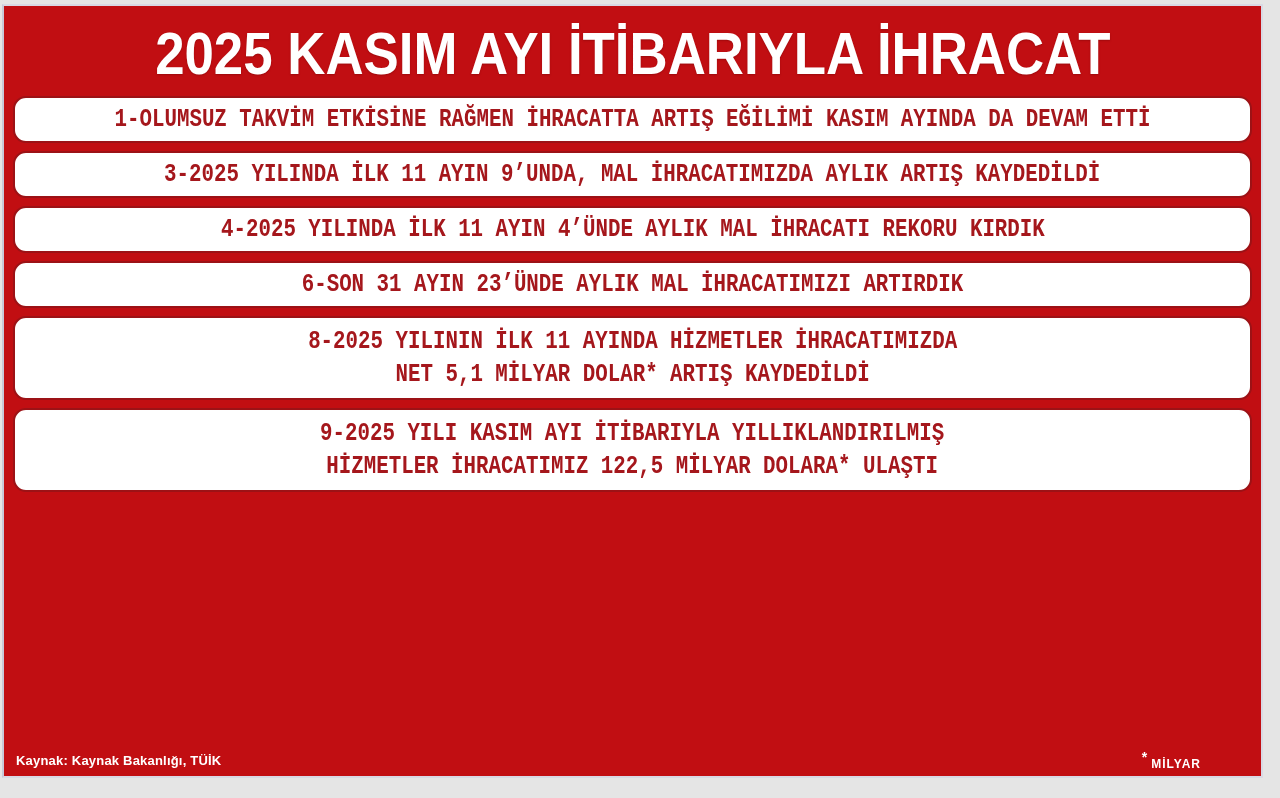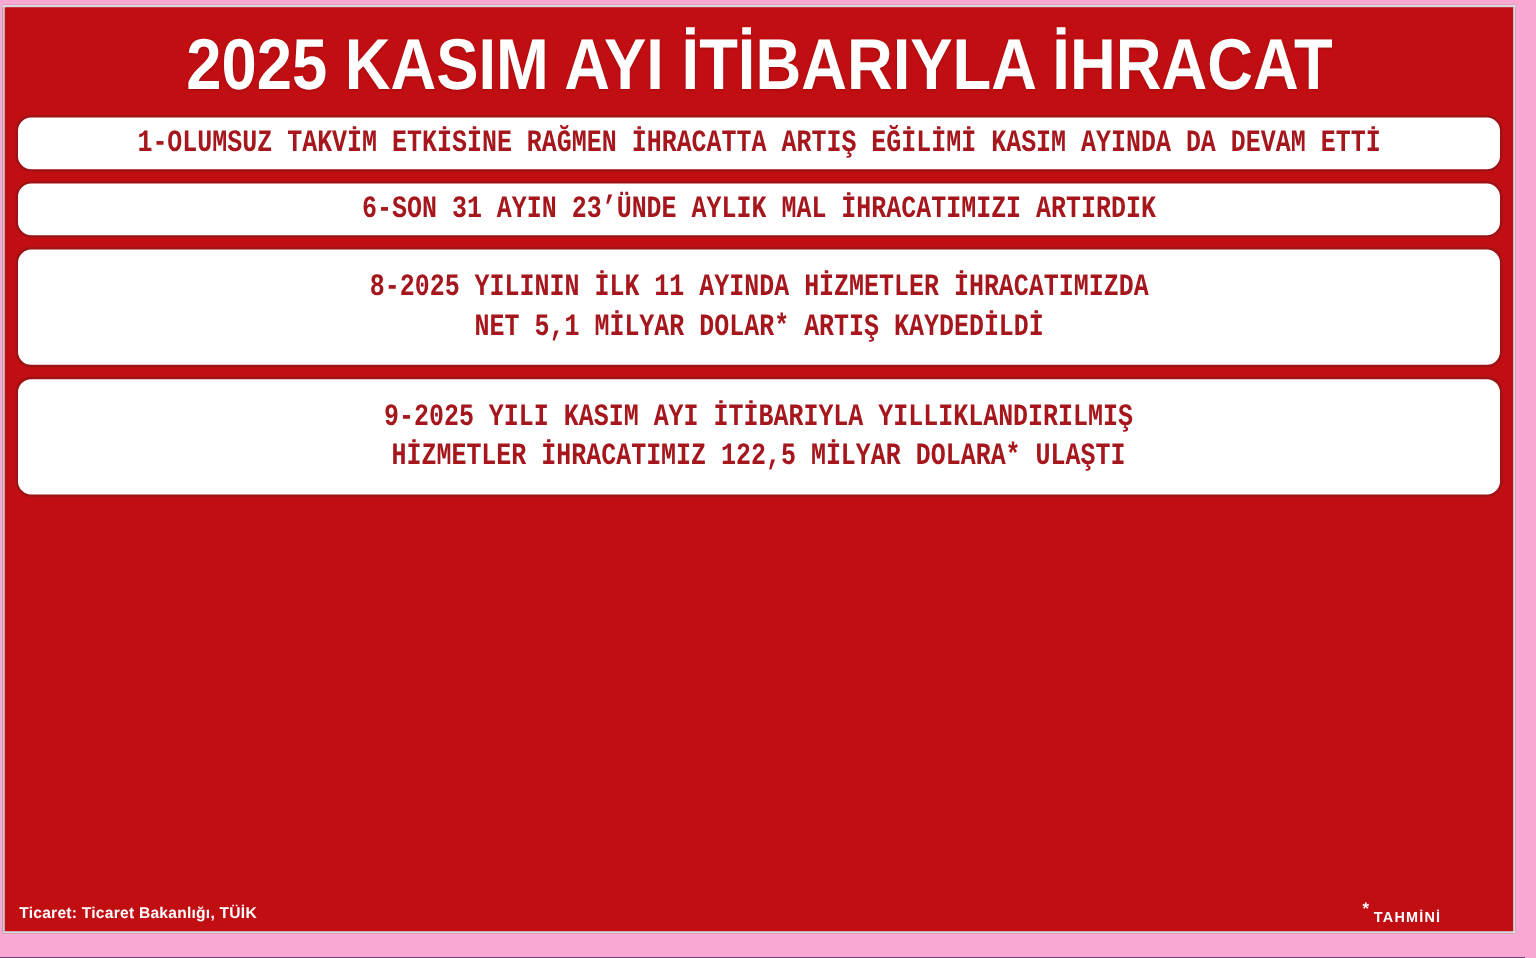--- a/index.html
+++ b/index.html
@@ -8,21 +8,21 @@
     width: 1280px;
     height: 798px;
     overflow: hidden;
     background: #181d5c;
     font-family: "Liberation Sans", sans-serif;
   }
   .frame {
     position: relative;
     width: 1280px;
     height: 798px;
-    background: #f9a8d4;
+    background: #e5e5e5;
   }
   .panel {
     position: absolute;
     left: 2px;
     top: 4px;
     width: 1261px;
     height: 774px;
     box-sizing: border-box;
     background: #c10e12;
     border: 2px solid #d9d9e4;
@@ -57,21 +57,21 @@
     height: 47px;
     background: #ffffff;
     border: 2px solid #9c1216;
     border-radius: 13px;
     display: flex;
     flex-direction: column;
     align-items: center;
     justify-content: center;
     overflow: hidden;
   }
-  .row.double { height: 100px; }
+  .row.double { height: 84px; }
   .row-text {
     display: inline-block;
     transform: scaleX(0.8);
     transform-origin: center center;
     color: #a5171c;
     font-weight: bold;
     font-size: 26px;
     line-height: 33px;
     text-align: center;
   }
@@ -121,37 +121,49 @@
 
     <div class="rows">
       <div class="row">
         <span class="row-text">
           <span class="row-line">1-OLUMSUZ TAKVİM ETKİSİNE RAĞMEN İHRACATTA ARTIŞ EĞİLİMİ KASIM AYINDA DA DEVAM ETTİ</span>
 
         </span>
       </div>
       <div class="row">
         <span class="row-text">
+          <span class="row-line">3-2025 YILINDA İLK 11 AYIN 9’UNDA, MAL İHRACATIMIZDA AYLIK ARTIŞ KAYDEDİLDİ</span>
+
+        </span>
+      </div>
+      <div class="row">
+        <span class="row-text">
+          <span class="row-line">4-2025 YILINDA İLK 11 AYIN 4’ÜNDE AYLIK MAL İHRACATI REKORU KIRDIK</span>
+
+        </span>
+      </div>
+      <div class="row">
+        <span class="row-text">
           <span class="row-line">6-SON 31 AYIN 23’ÜNDE AYLIK MAL İHRACATIMIZI ARTIRDIK</span>
 
         </span>
       </div>
       <div class="row double">
         <span class="row-text">
           <span class="row-line">8-2025 YILININ İLK 11 AYINDA HİZMETLER İHRACATIMIZDA</span>
           <span class="row-line">NET 5,1 MİLYAR DOLAR* ARTIŞ KAYDEDİLDİ</span>
         </span>
       </div>
       <div class="row double">
         <span class="row-text">
           <span class="row-line">9-2025 YILI KASIM AYI İTİBARIYLA YILLIKLANDIRILMIŞ</span>
           <span class="row-line">HİZMETLER İHRACATIMIZ 122,5 MİLYAR DOLARA* ULAŞTI</span>
         </span>
       </div>
     </div>
 
     <div class="footer">
-      <span class="source">Ticaret: Ticaret Bakanlığı, TÜİK</span>
-      <span class="footnote"><sup>*</sup><span>TAHMİNİ</span></span>
+      <span class="source">Kaynak: Kaynak Bakanlığı, TÜİK</span>
+      <span class="footnote"><sup>*</sup><span>MİLYAR</span></span>
     </div>
 
   </div>
 </div>
 
 </body></html>

